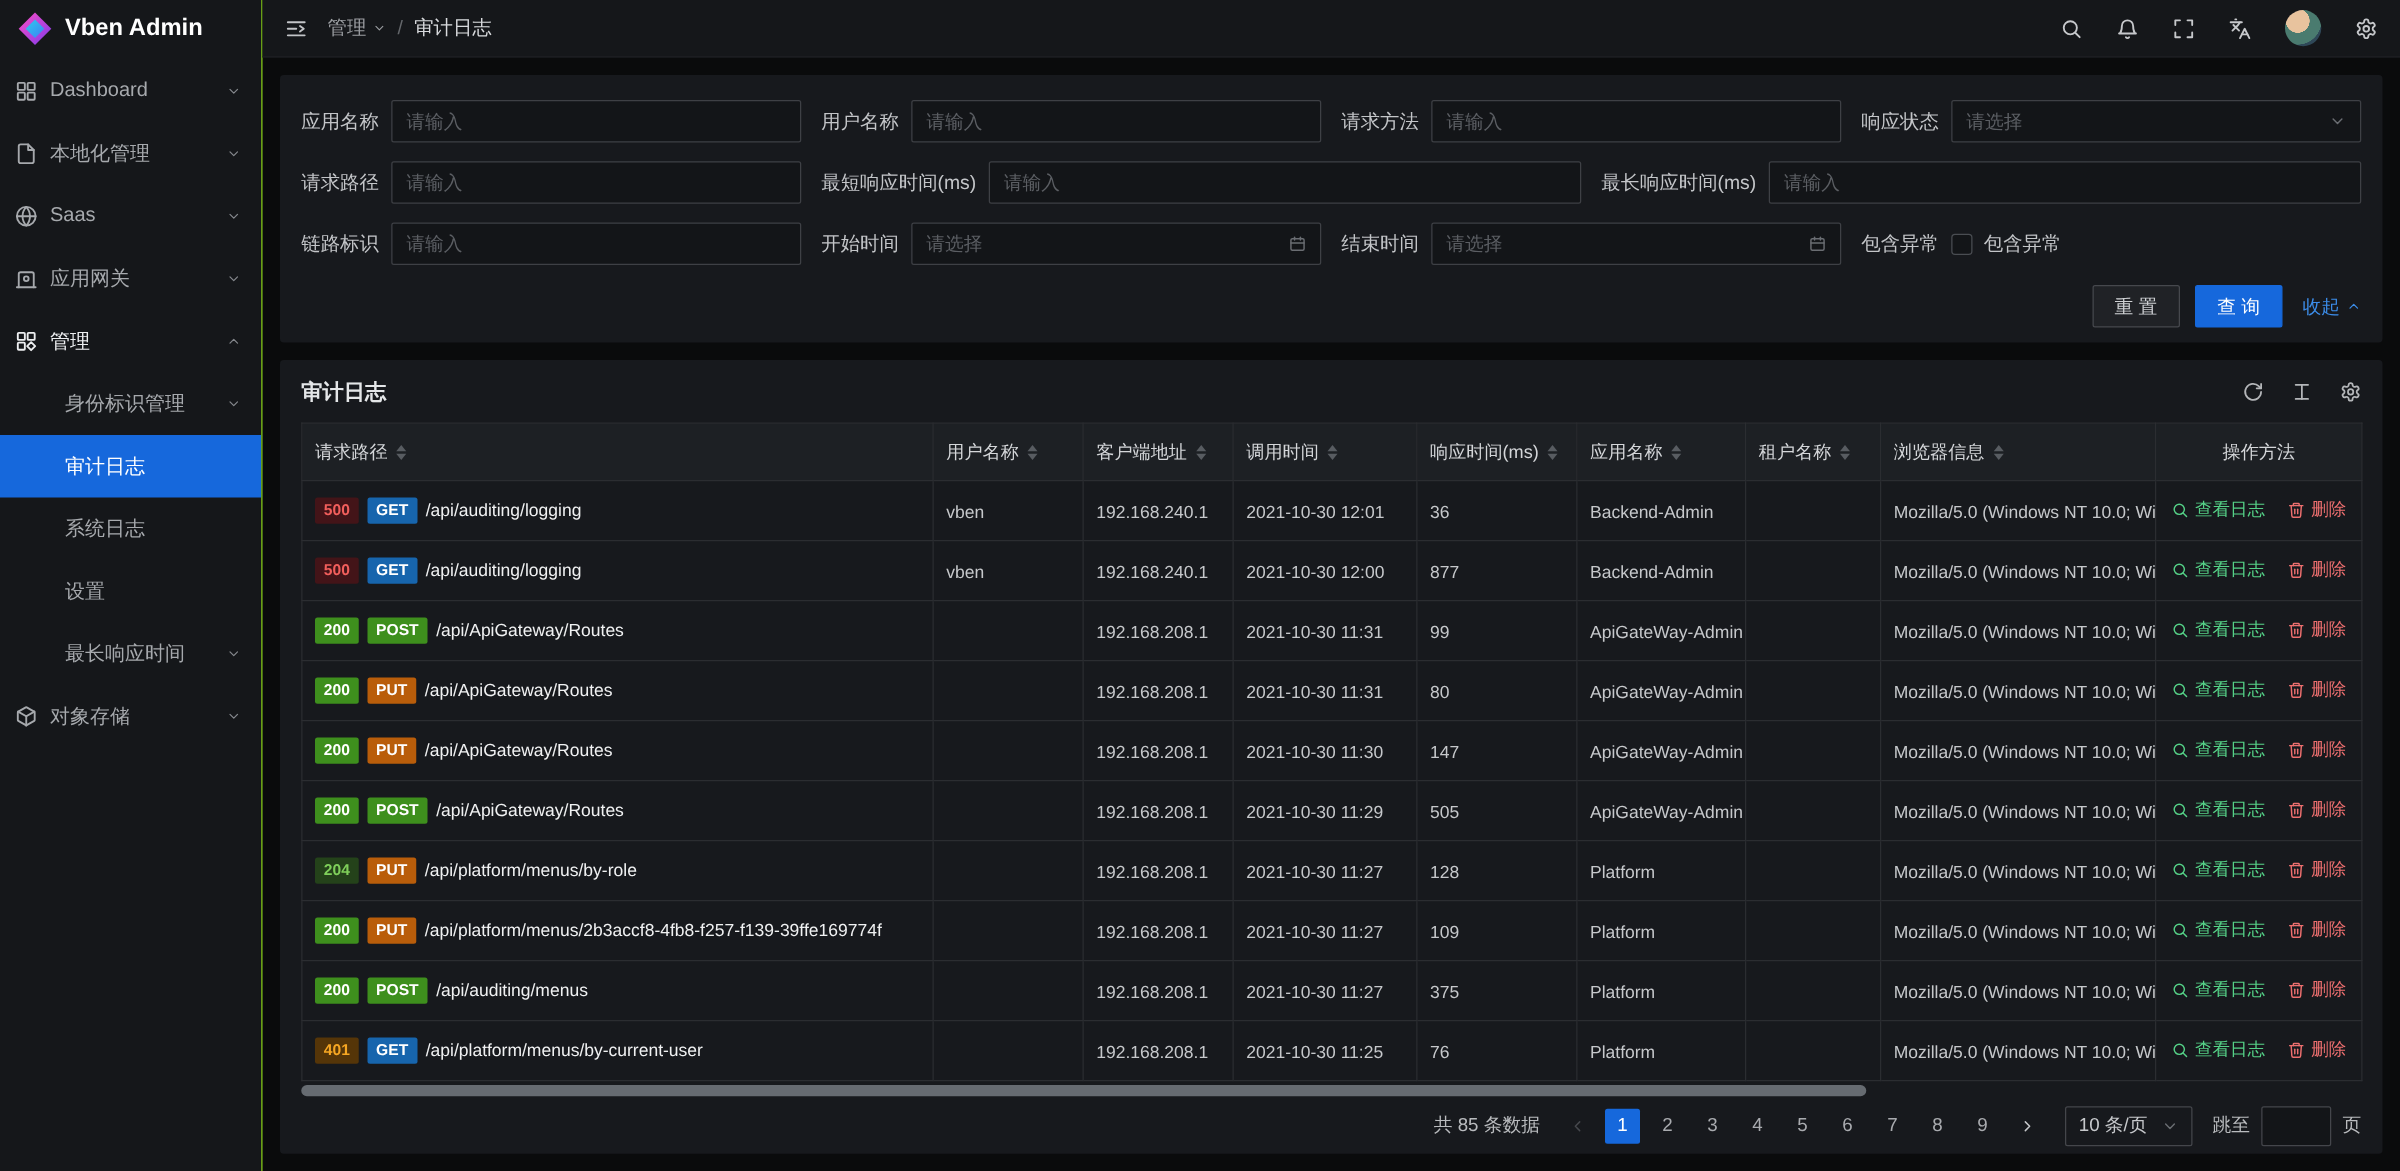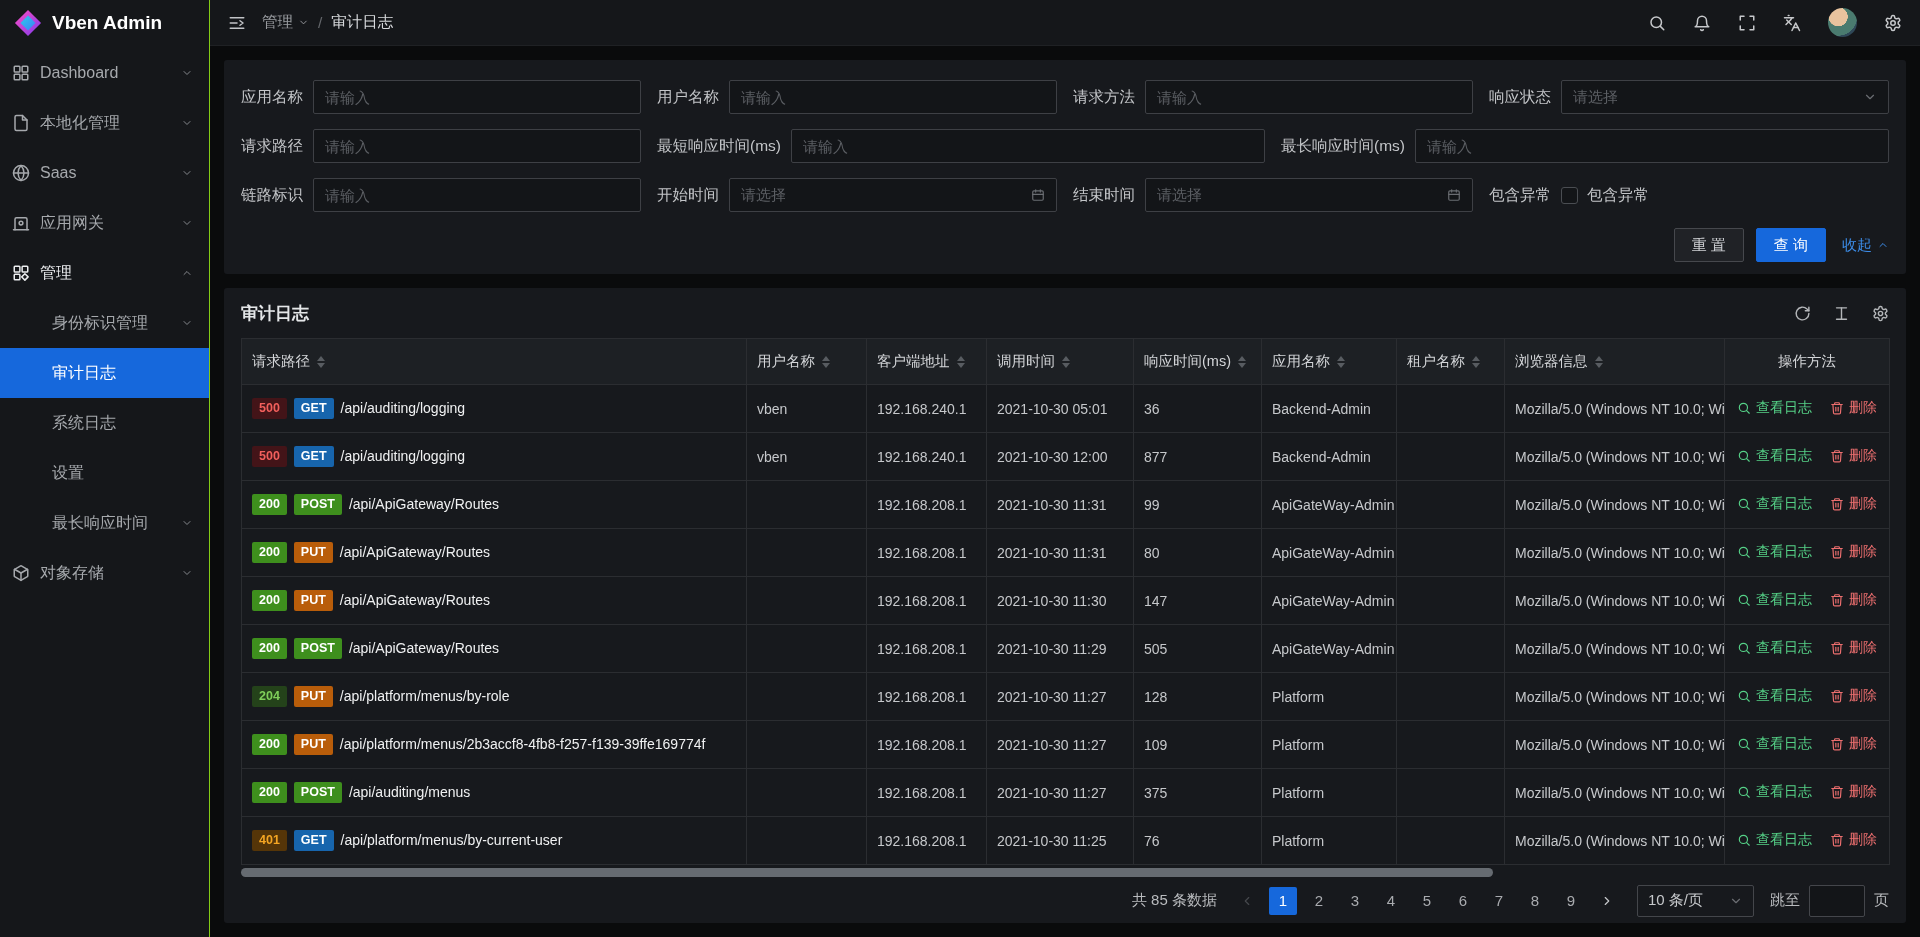--- a/index.html
+++ b/index.html
@@ -98,21 +98,21 @@
   .hscroll .thumb{position:absolute;left:0;top:1px;height:9px;width:76%;background:#666b71;border-radius:5px;cursor:grab}
   
   .pagination{flex:1;min-height:40px;display:flex;align-items:center;justify-content:flex-end;gap:8px;color:#aeb0b3;font-size:15px}
   .total-text{color:#b9bbbe;margin-right:8px}
   .page-btn{width:28px;height:28px;display:flex;align-items:center;justify-content:center;color:#c6c8cb;cursor:pointer}
   .page-btn svg{width:14px;height:14px}
   .page-btn.disabled{color:#46484d}
   .pages{display:flex;align-items:center;gap:8px}
   .page-num{min-width:28px;height:28px;display:flex;align-items:center;justify-content:center;border-radius:2px;color:#a9abaf;cursor:pointer}
   .page-num.active{background:#1668dc;color:#fff}
-  .size-select{height:32px;border:1px solid #44464b;border-radius:2px;background:#17191d;padding:0 10px;display:flex;align-items:center;gap:26px;color:#c6c8cb;cursor:pointer;margin-left:8px}
+  .size-select{height:32px;border:1px solid #44464b;border-radius:2px;background:#17191d;padding:0 10px;display:flex;align-items:center;gap:11px;color:#c6c8cb;cursor:pointer;margin-left:8px}
   .jump{display:flex;align-items:center;gap:9px;margin-left:8px;color:#b9bbbe}
   .jump input{width:56px;height:32px;background:#131518;border:1px solid #44464b;border-radius:2px;color:#d2d4d7;padding:0 8px;font-size:15px;outline:none}
 </style>
 </head>
 <body>
 
 <div class="app">
 
   <aside class="sidebar">
     <div class="logo-row">
@@ -526,21 +526,21 @@
                       <span>操作方法</span>
                     </span>
                   </th>
                 </tr>
               </thead>
             <tbody id="tbl-tbody">
                 <tr>
                   <td><span class="tag tag-red">500</span><span class="tag tag-blue">GET</span><span class="path">/api/auditing/logging</span></td>
                   <td>vben</td>
                   <td>192.168.240.1</td>
-                  <td>2021-10-30 05:01</td>
+                  <td>2021-10-30 12:01</td>
                   <td>36</td>
                   <td>Backend-Admin</td>
                   <td></td>
                   <td>Mozilla/5.0 (Windows NT 10.0; Win</td>
                   <td class="action-cell"><span class="act view">
                       <span>
                         <svg viewBox="0 0 24 24" fill="none" stroke="currentColor" stroke-width="2" stroke-linecap="round" stroke-linejoin="round">
                           <circle cx="11" cy="11" r="7"></circle>
                           <line x1="16.5" y1="16.5" x2="21" y2="21"></line>
                         </svg>

